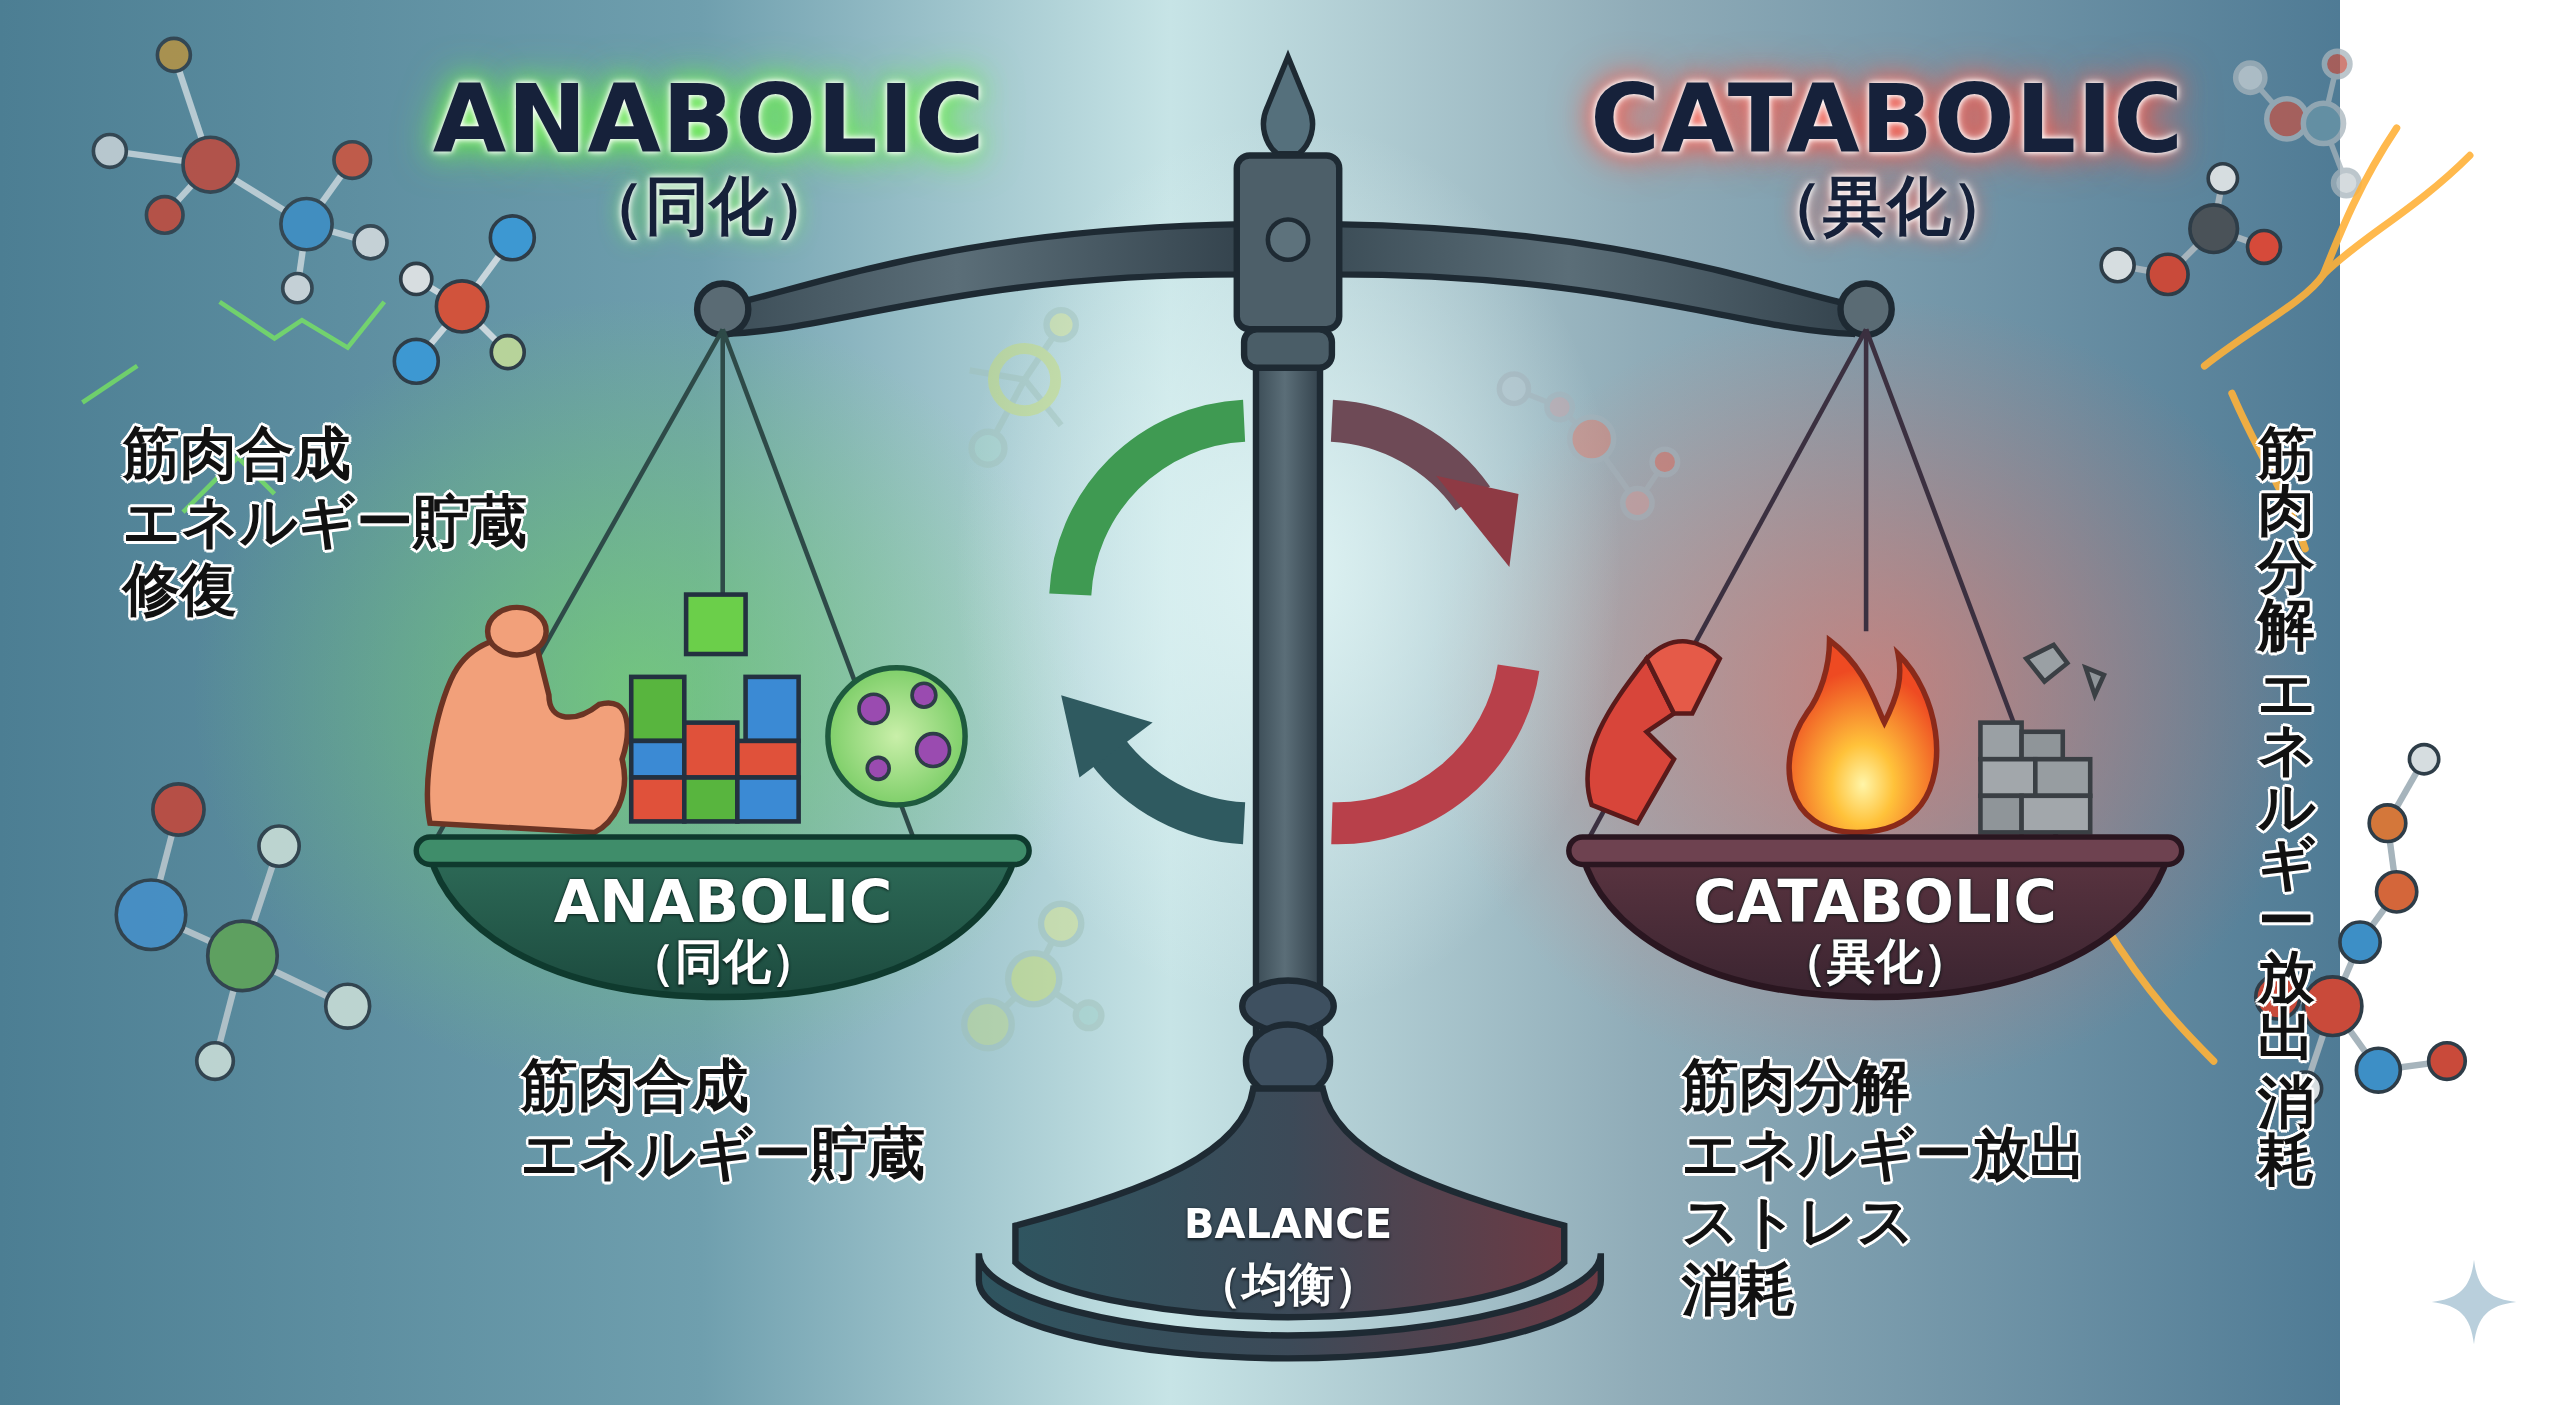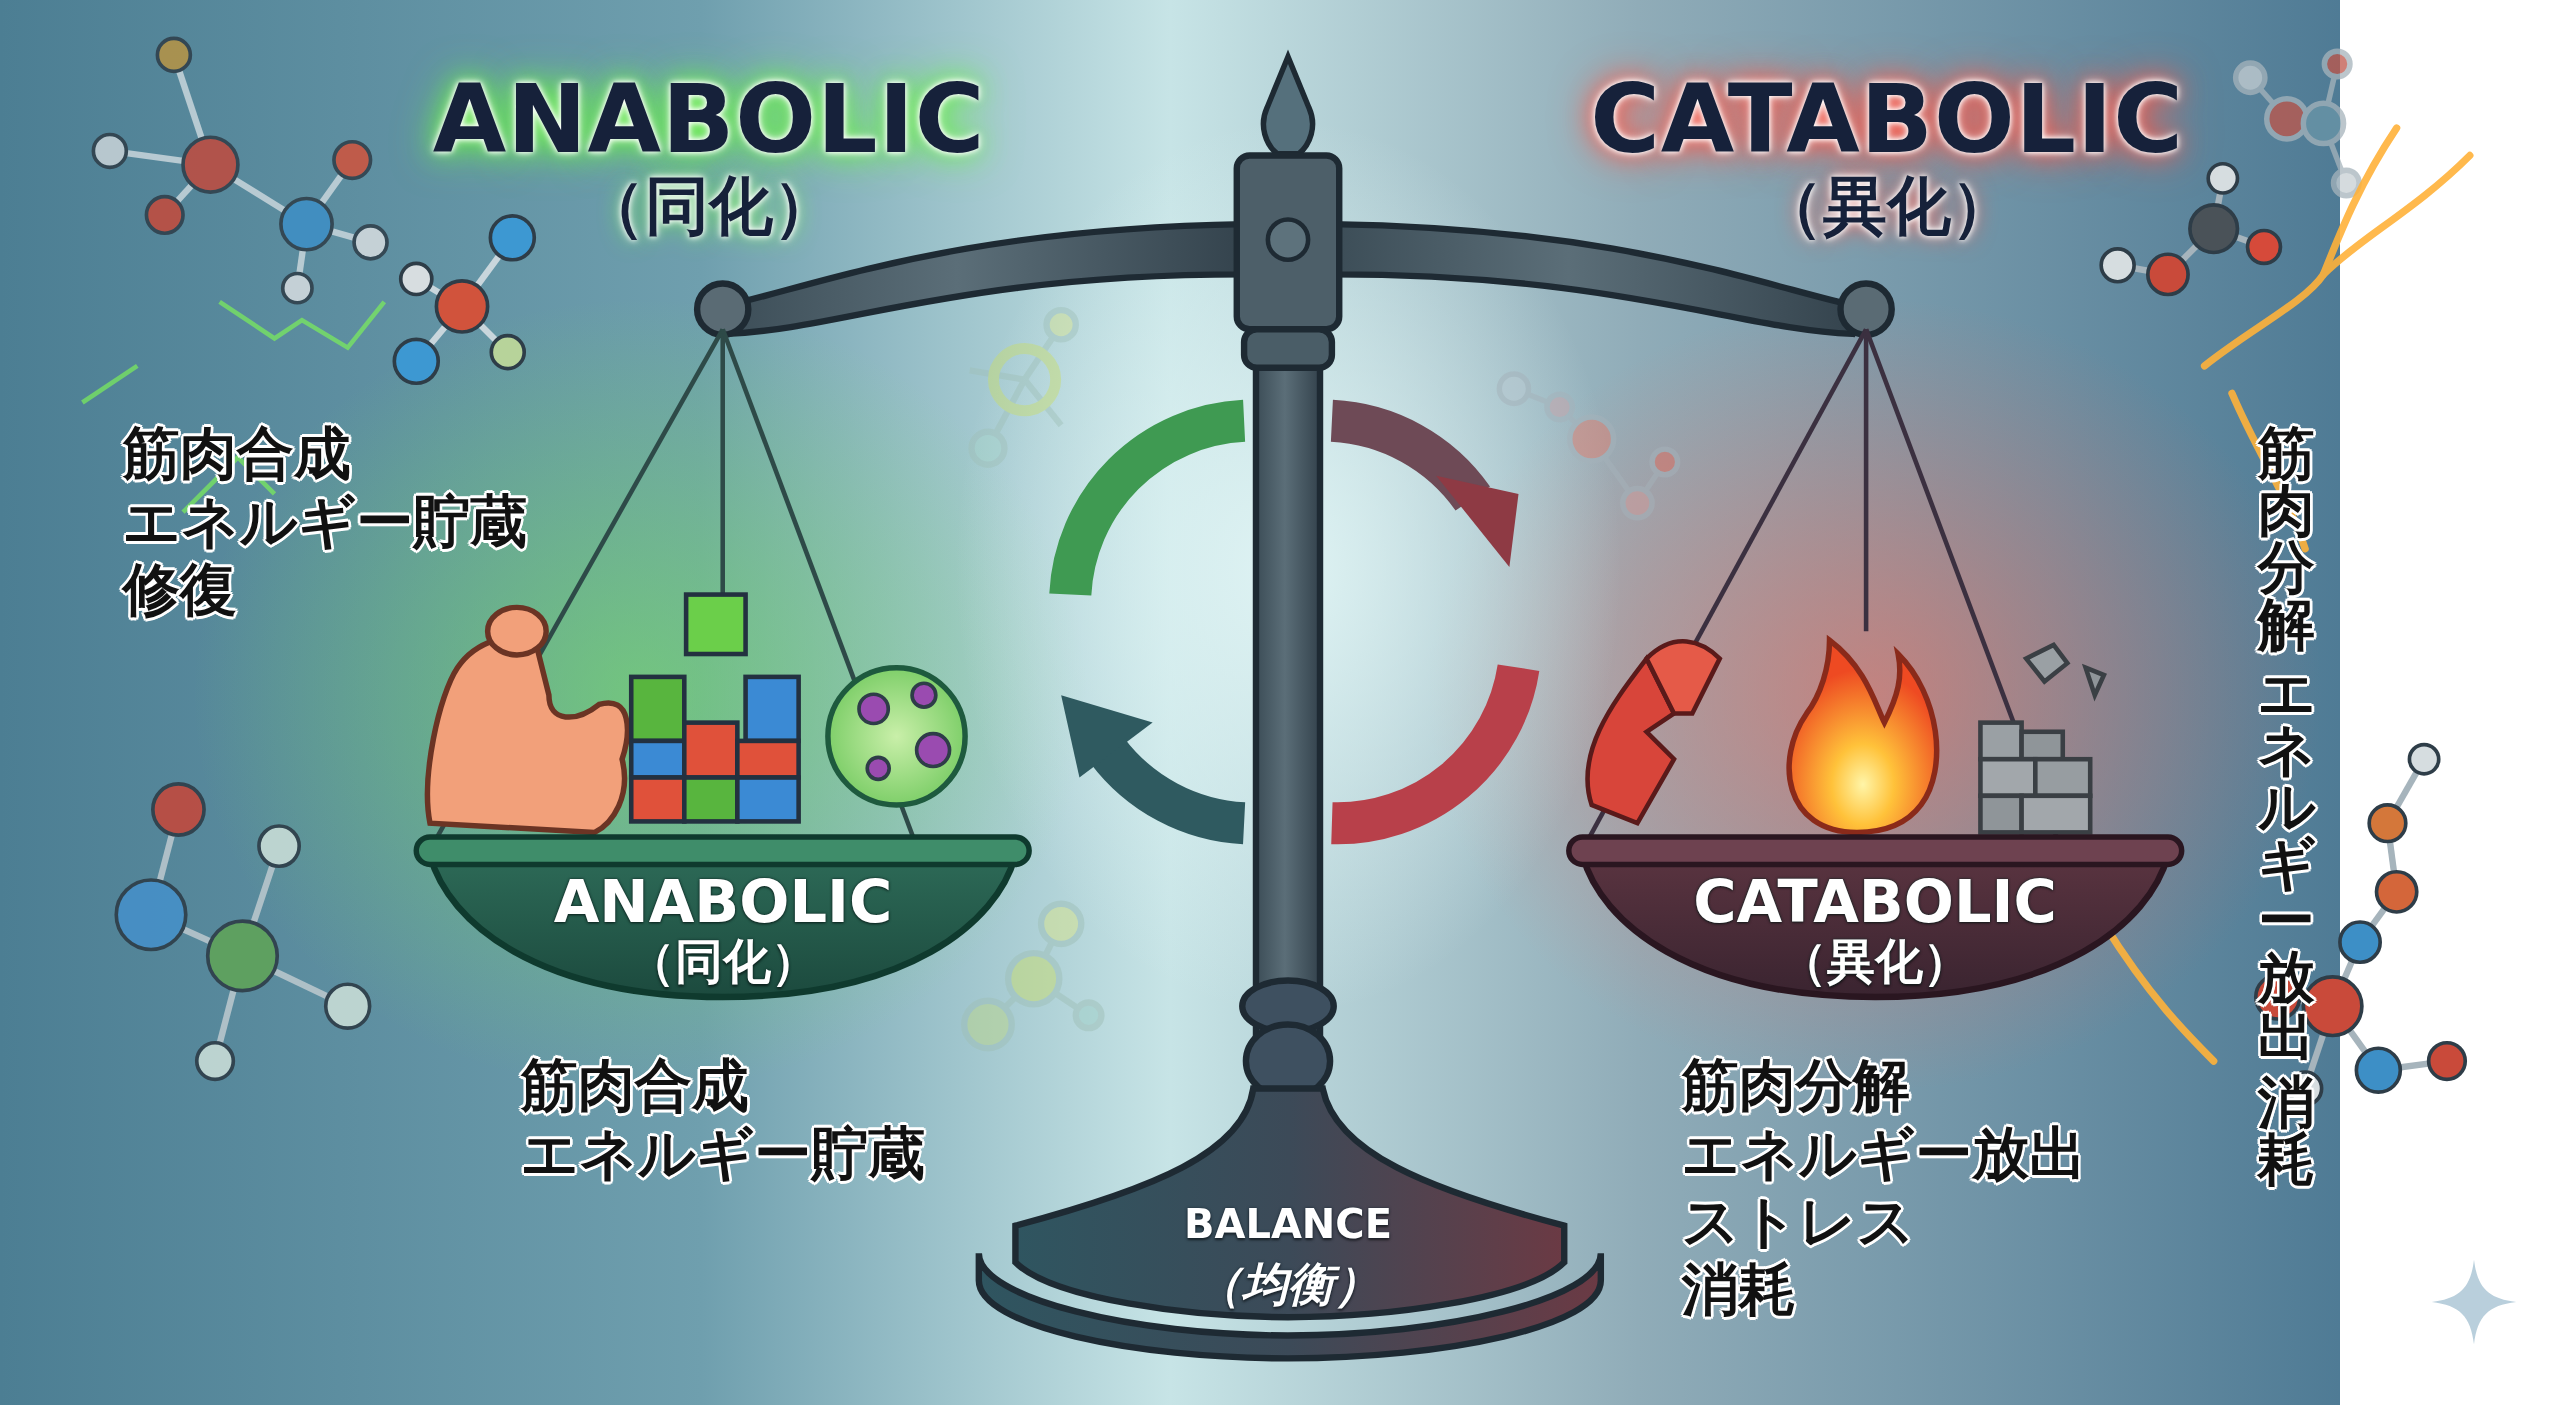--- a/index.html
+++ b/index.html
@@ -298,21 +298,21 @@
   <div class="txt title red" style="left:1887px; top:119px;">CATABOLIC</div>
   <div class="txt subtitle red" style="left:1887px; top:206px;">（異化）</div>
 
   <div class="txt pan-label" style="left:723px; top:901px;">ANABOLIC</div>
   <div class="txt pan-sub" style="left:723px; top:962px;">（同化）</div>
 
   <div class="txt pan-label" style="left:1875px; top:901px;">CATABOLIC</div>
   <div class="txt pan-sub" style="left:1875px; top:962px;">（異化）</div>
 
   <div class="txt base-label" style="left:1288px; top:1224px;">BALANCE</div>
-  <div class="txt base-sub" style="left:1288px; top:1285px;font-style:italic;">（均衡）</div>
+  <div class="txt base-sub" style="left:1288px; top:1285px;">（均衡）</div>
 
   <div class="list" style="left:325px; top:425px;">
     <div class="jp">筋肉合成</div>
     <div class="jp">エネルギー貯蔵</div>
     <div class="jp">修復</div>
   </div>
 
   <div class="list" style="left:723px; top:1057px;">
     <div class="jp">筋肉合成</div>
     <div class="jp">エネルギー貯蔵</div>

